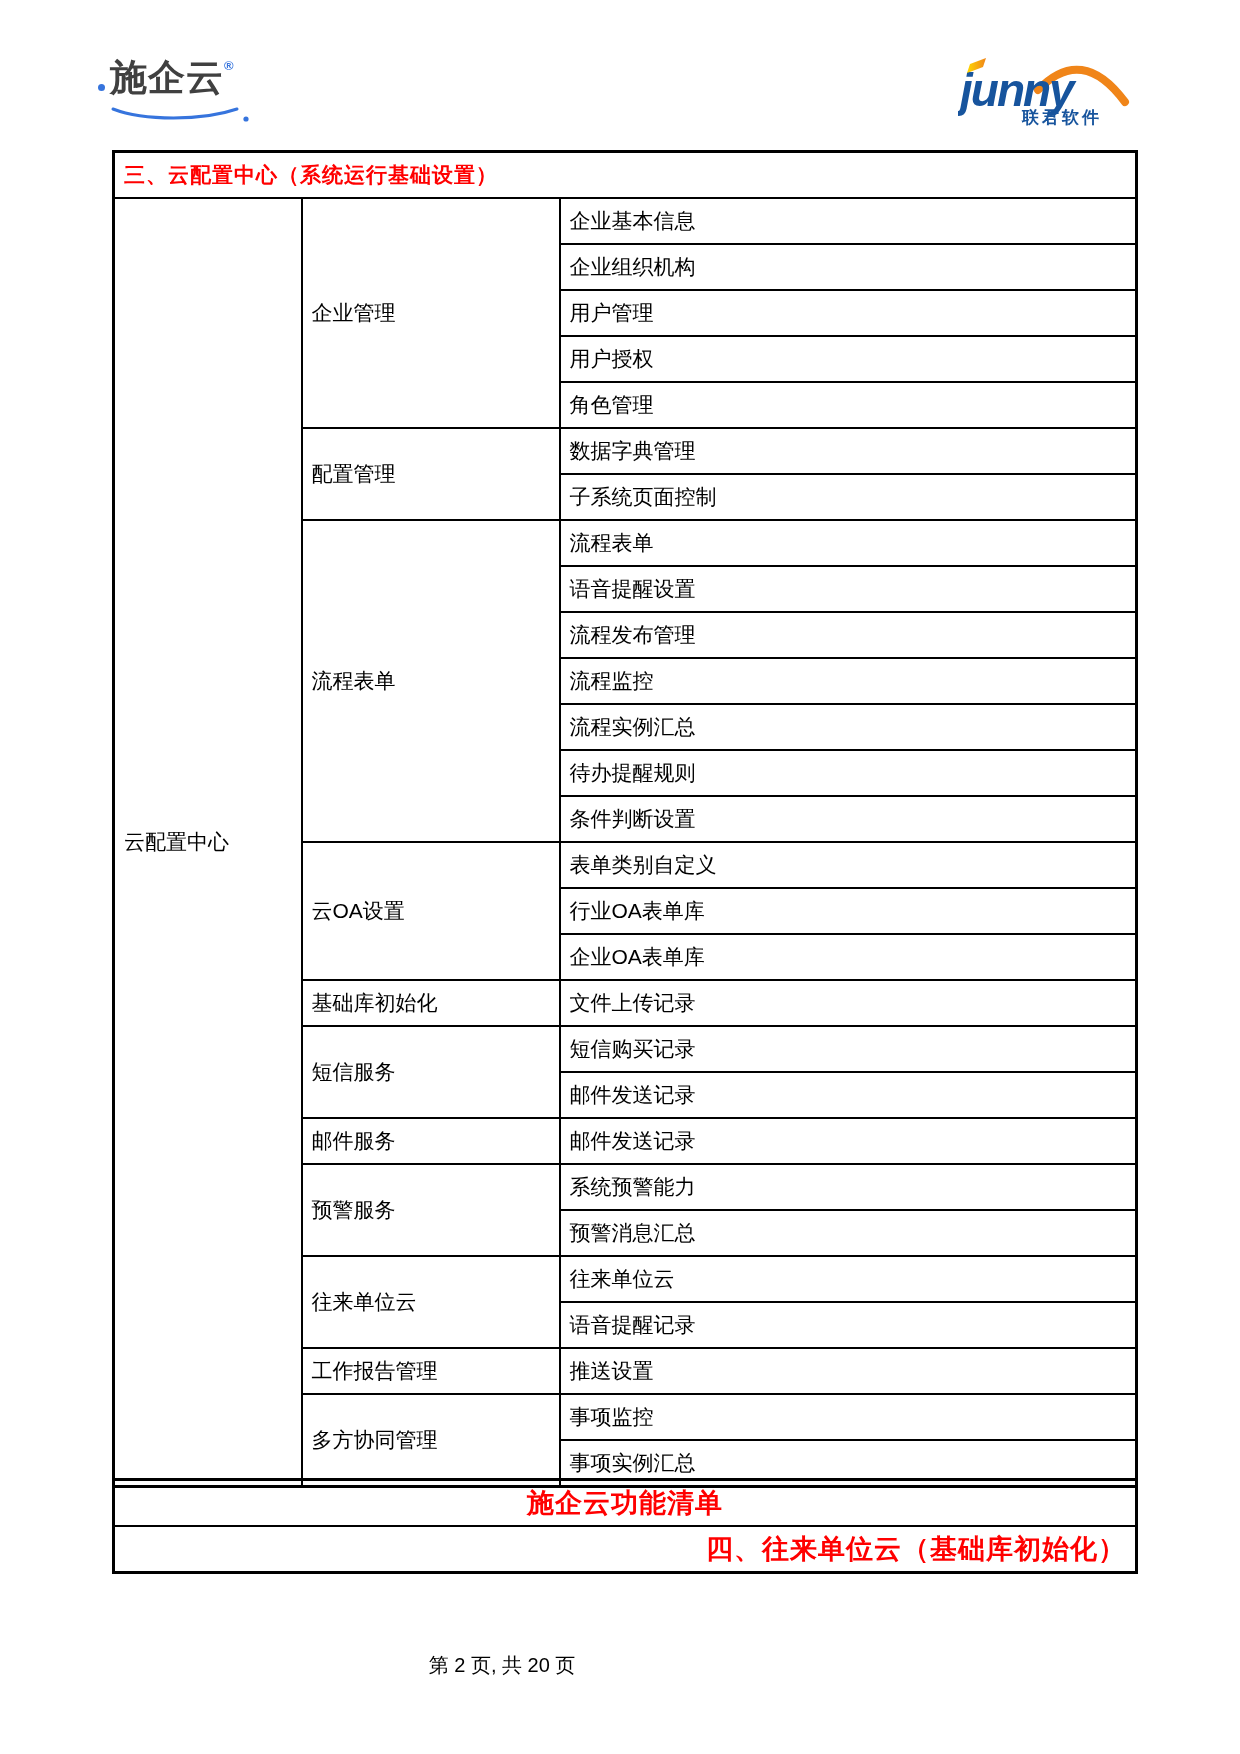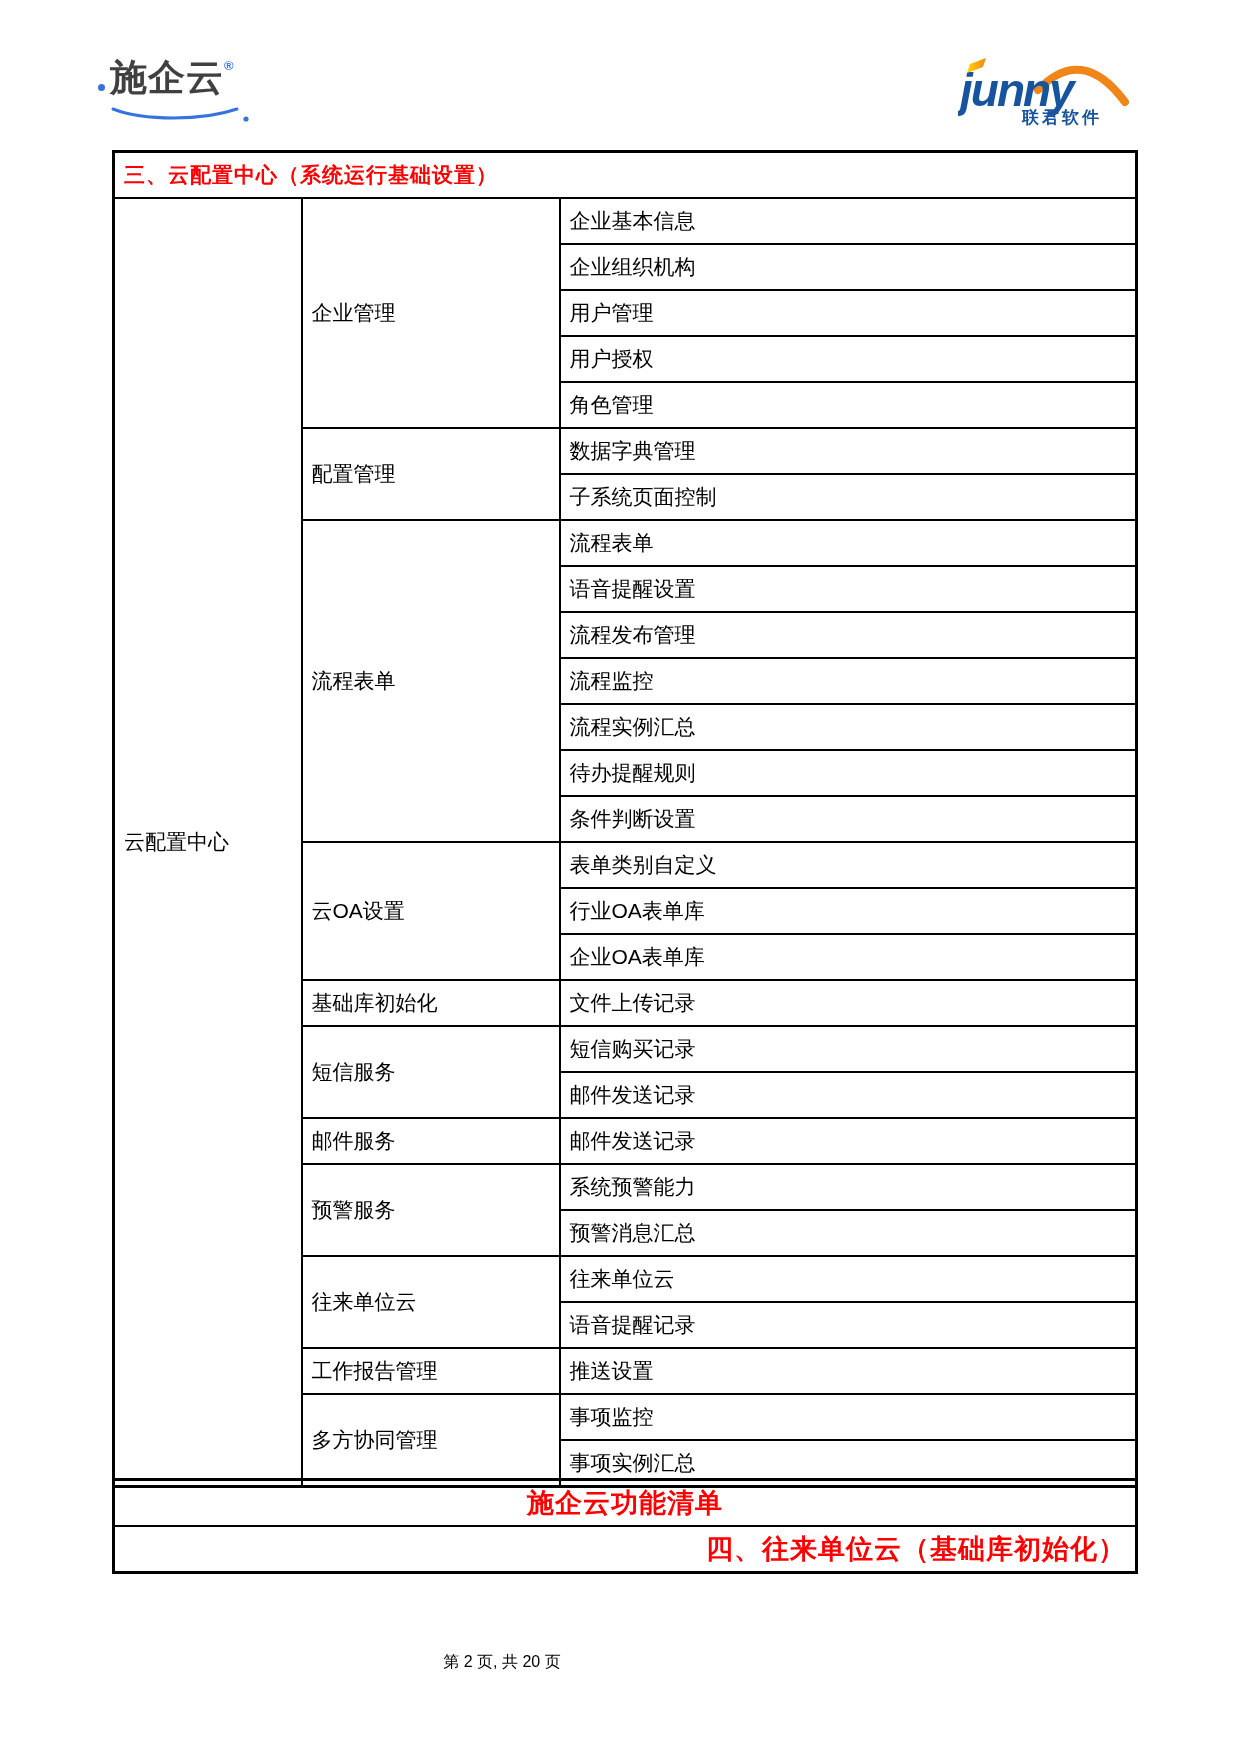--- a/index.html
+++ b/index.html
@@ -42,21 +42,21 @@
   table.t2 td{
     border:2px solid #000;font-size:27px;font-weight:bold;color:#ff0000;
     height:44px;vertical-align:middle;padding:0 9px;letter-spacing:1px;
   }
   td.banner-cell{text-align:center;}
   td.next-section-cell{text-align:right;}
 
   
   .footer{
     position:absolute;left:0;top:1652px;width:1004px;text-align:center;
-    font-size:16px;color:#000;
+    font-size:20px;color:#000;
   }
 </style>
 </head>
 <body>
 
 <div class="sqy-logo">
   <div class="sqy-row">
     <span class="sqy-dot"></span>
     <span class="sqy-text">施企云</span>
     <span class="sqy-reg">®</span>

